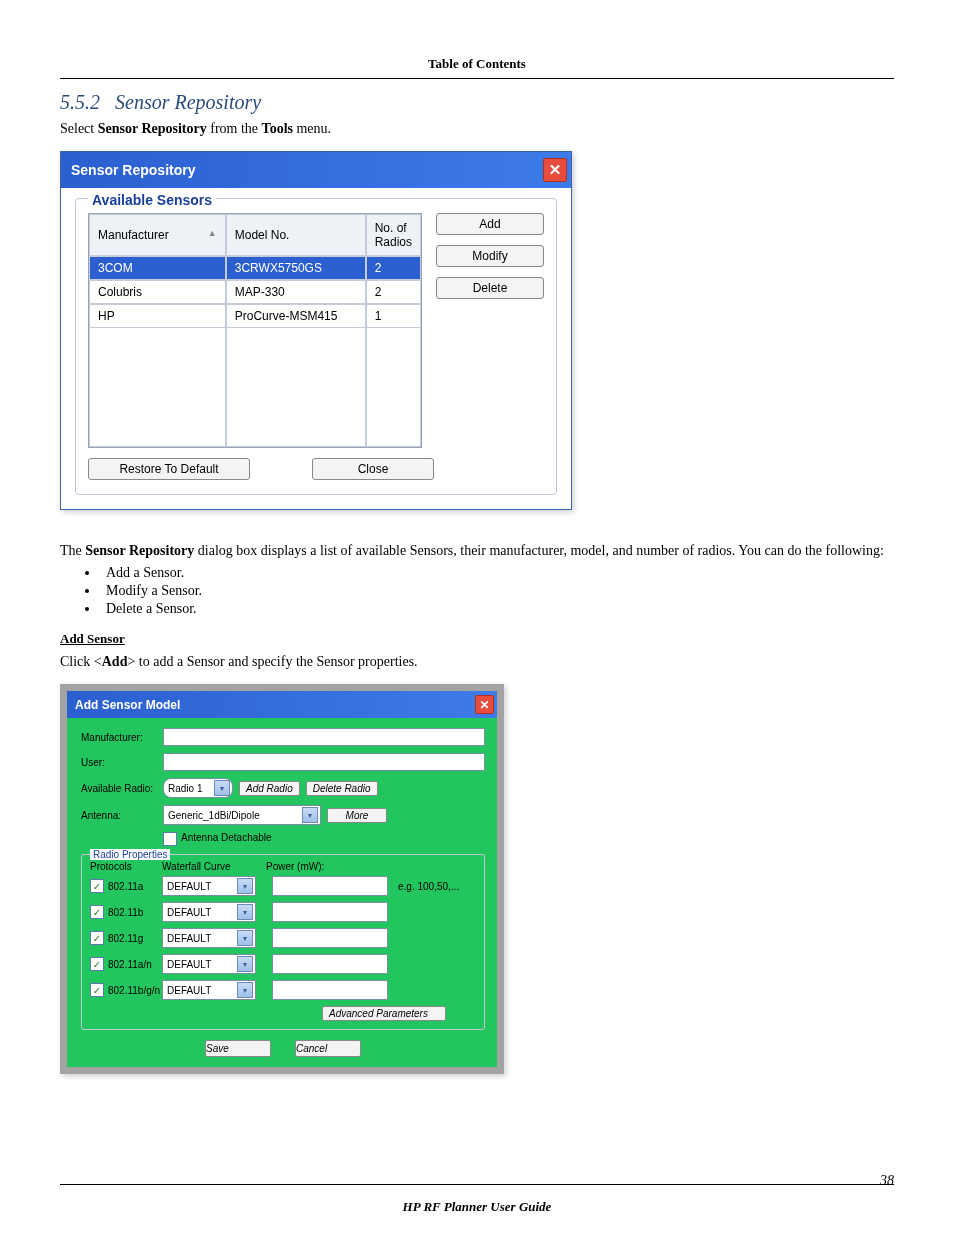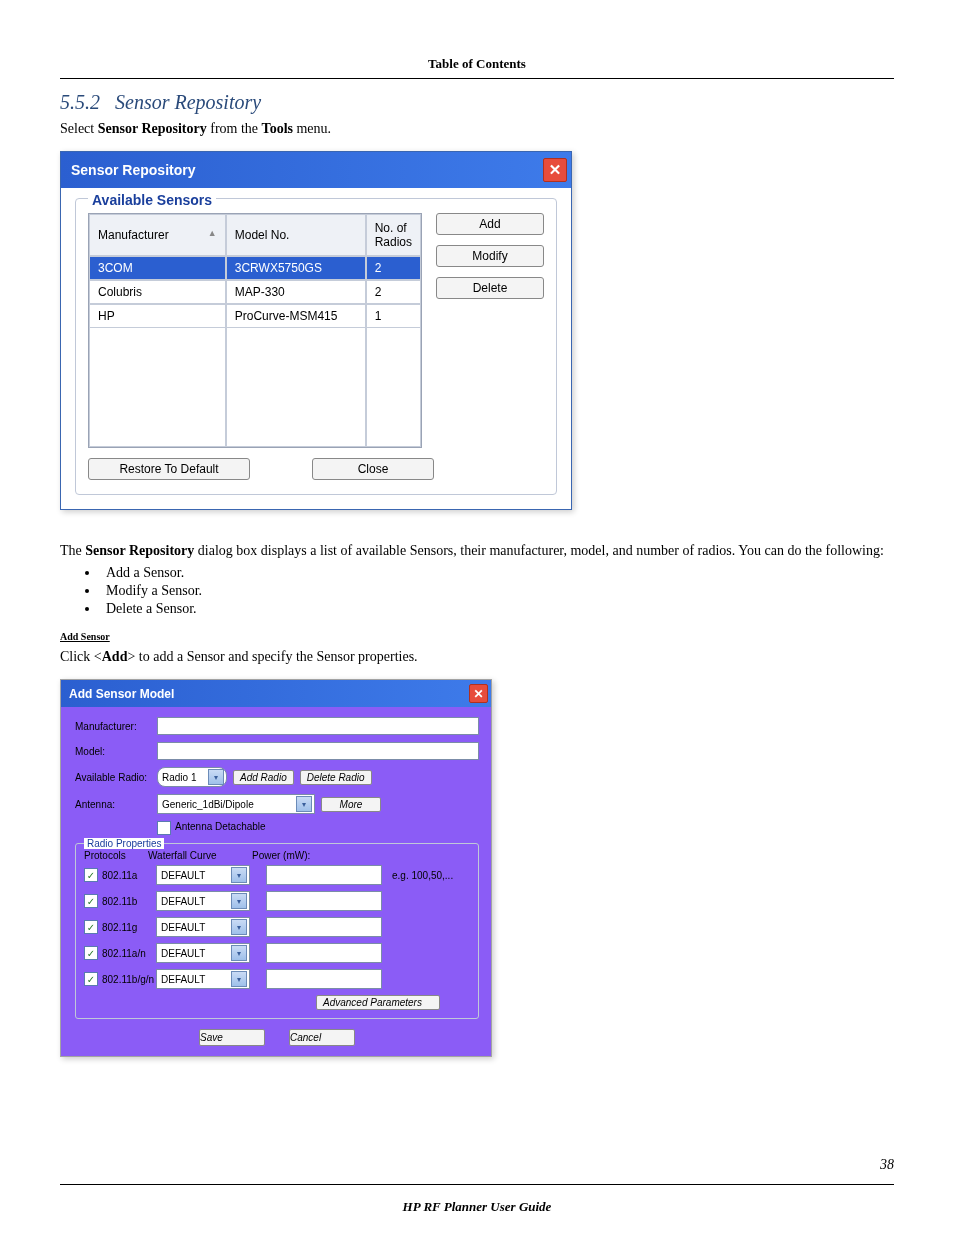--- a/index.html
+++ b/index.html
@@ -48,21 +48,21 @@
     padding: 0;
   }
   ul.bullets li {
     font-size: 14px;
     margin: 2px 0;
     padding-left: 6px;
   }
   .sub-heading {
     font-weight: bold;
     text-decoration: underline;
-    font-size: 10px;
+    font-size: 13px;
     margin: 14px 0 4px 0;
     font-family: Georgia, serif;
   }
 
   
   .dialog1 {
     width: 510px;
     border: 1px solid #3a66b1;
     margin: 12px 0 30px 0;
     font-family: Tahoma, Verdana, sans-serif;
@@ -168,25 +168,25 @@
     display: flex;
     gap: 62px;
     margin-top: 10px;
   }
   .bottom-btns .win-btn { width: 140px; }
   .bottom-btns .win-btn.small { width: 100px; }
 
   
   .dialog2 {
     width: 430px;
-    border: 1px solid #a3a3a3;
+    border: 7px solid #a3a3a3;
     margin: 12px 0 20px 0;
     font-family: Tahoma, Verdana, sans-serif;
     font-size: 10px;
-    background: #8b5cf6;
+    background: #22c55e;
     box-shadow: 2px 2px 6px rgba(0,0,0,0.2);
   }
   .dialog2 .titlebar {
     font-size: 12px;
     padding: 4px 3px 4px 8px;
   }
   .dialog2 .close-x { width: 17px; height: 17px; font-size: 12px; }
   .dialog2-body {
     padding: 10px 12px 10px 14px;
   }
@@ -274,21 +274,21 @@
     background: #fff;
     padding: 0 3px;
     display: inline-block;
   }
   .legend2-wrap { height: 0; }
   .proto-header {
     display: flex;
     font-size: 10px;
     margin-bottom: 4px;
   }
-  .proto-col1 { width: 64px; }
+  .proto-col1 { width: 72px; }
   .proto-col2 { width: 104px; }
   .proto-col3 { flex: 1; }
   .proto-row {
     display: flex;
     align-items: center;
     margin-bottom: 6px;
     gap: 0;
   }
   .proto-cb-label {
     display: flex;
@@ -319,21 +319,21 @@
     display: flex;
     justify-content: center;
     gap: 24px;
     margin-top: 10px;
   }
   .dialog2-footer .small-btn { width: 64px; padding: 2px 0; }
 
   .page-number {
     position: absolute;
     right: 60px;
-    bottom: 62px;
+    bottom: 46px;
     font-style: italic;
     font-size: 14px;
   }
   .footer-rule {
     position: absolute;
     left: 60px;
     right: 60px;
     bottom: 50px;
     border-top: 1px solid #000;
   }
@@ -442,21 +442,21 @@
       <span>Add Sensor Model</span>
       <span class="close-x">✕</span>
     </div>
     <div class="dialog2-body">
 
       <div class="form-row">
         <div class="form-label">Manufacturer:</div>
         <input class="text-input" style="">
       </div>
       <div class="form-row">
-        <div class="form-label">Model:</div>
+        <div class="form-label">User:</div>
         <input class="text-input" style="">
       </div>
       <div class="form-row">
         <div class="form-label">Available Radio:</div>
         <div class="select" style="width:62px;border-radius:8px;">
           <span>Radio 1</span>
           <span class="select-arrow">▾</span>
         </div>
         <div class="small-btn">Add Radio</div>
         <div class="small-btn">Delete Radio</div>

